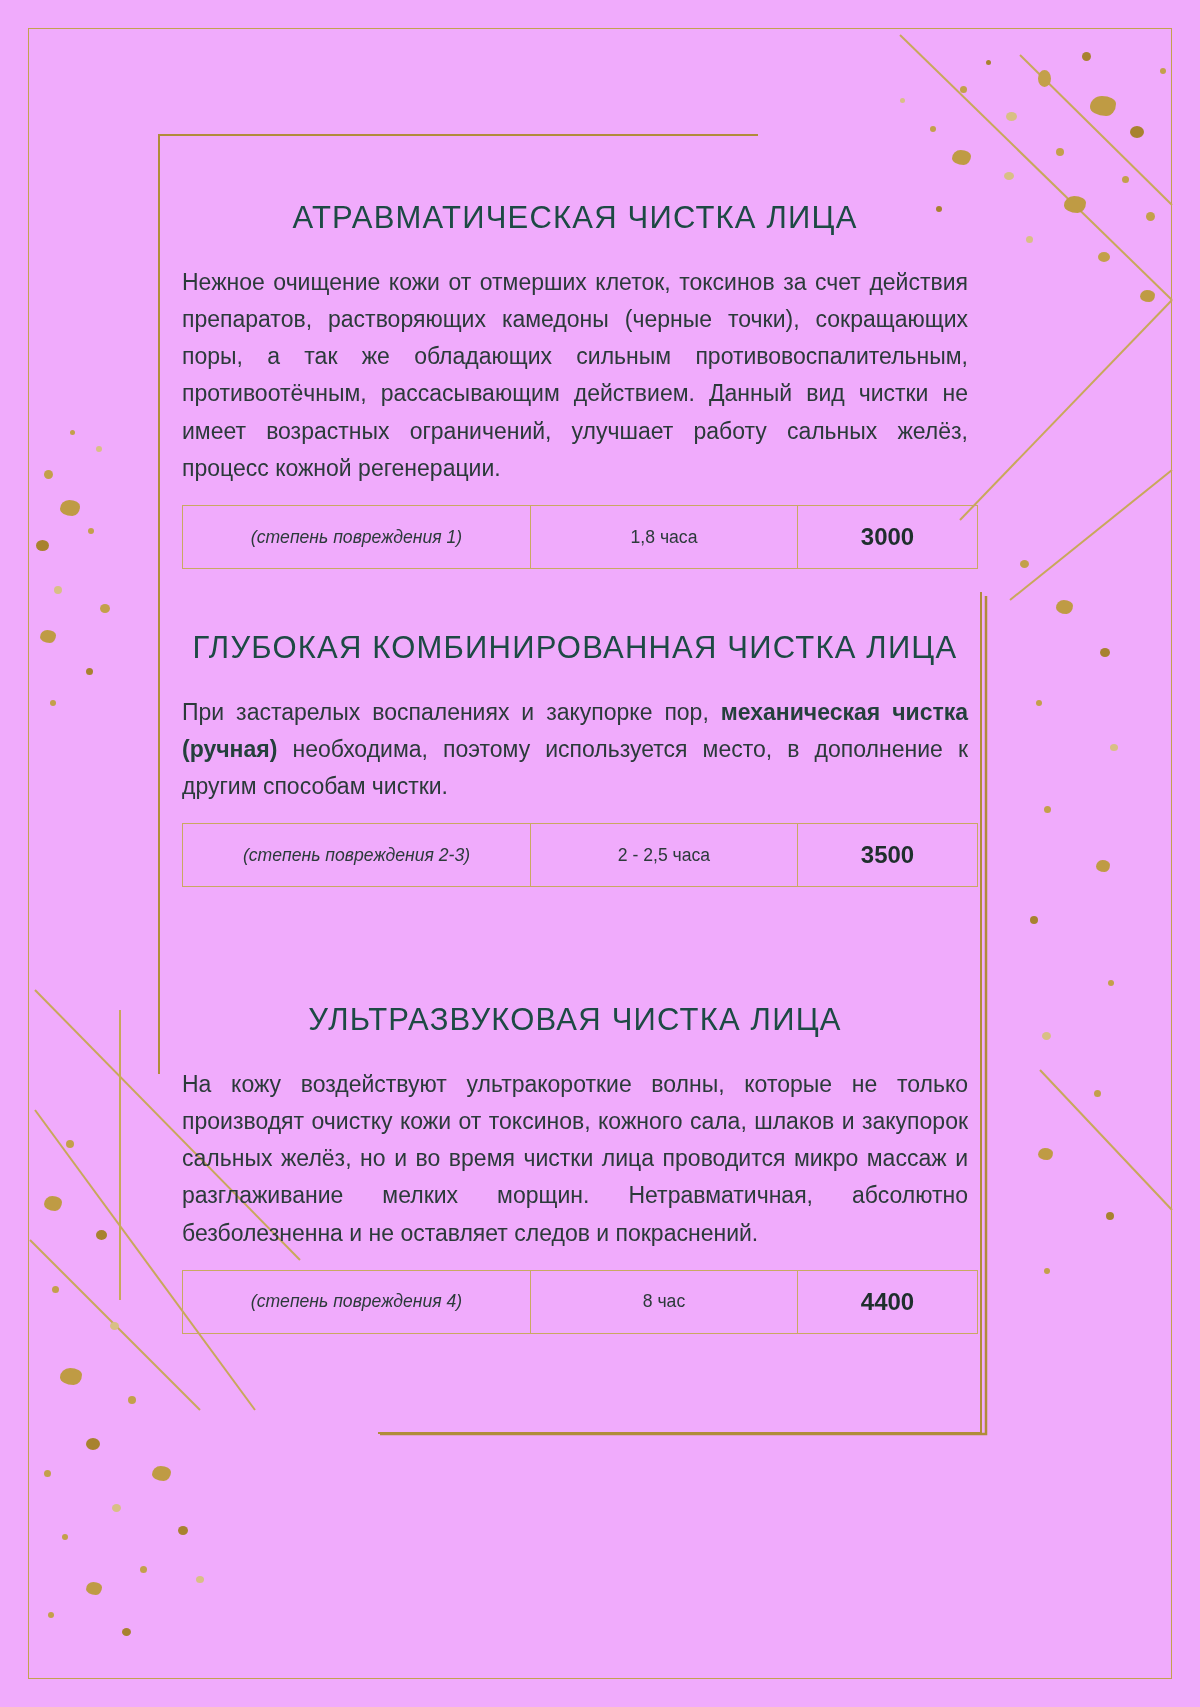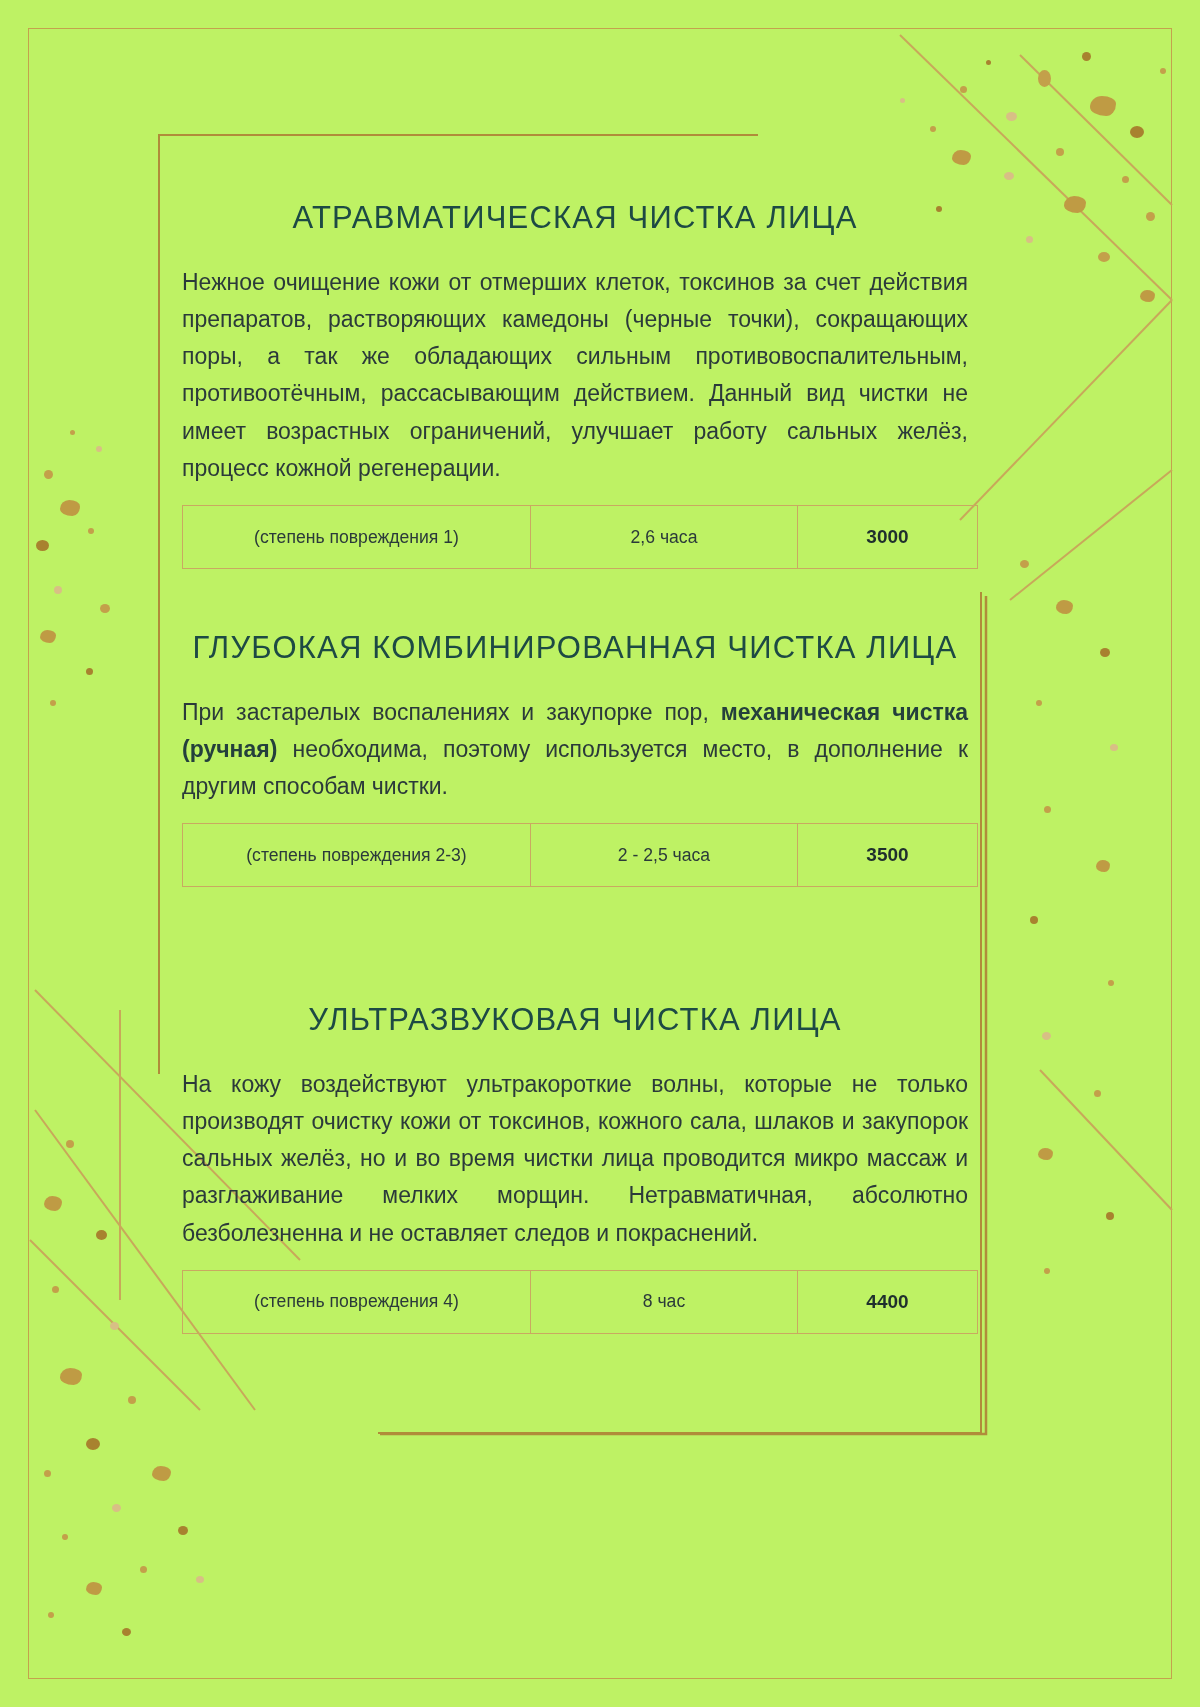--- a/index.html
+++ b/index.html
@@ -5,21 +5,21 @@
   html,body{margin:0;padding:0;}
   body{
     width:1200px;height:1707px;
     background:#ffffff;
     font-family:"Liberation Sans", sans-serif;
     overflow:hidden;
   }
   .page{
     position:relative;
     width:1200px;height:1707px;
-    background:#bef264;
+    background:#f0abfc;
     overflow:hidden;
   }
   
   .outer-frame{
     position:absolute;
     left:28px;top:28px;
     width:1144px;height:1651px;
     border:1.5px solid #c3a24d;
     box-sizing:border-box;
     pointer-events:none;
@@ -76,23 +76,23 @@
     table-layout:fixed;
   }
   .price-table td{
     border:1.5px solid #c9a961;
     height:60px;
     text-align:center;
     vertical-align:middle;
     color:#2b3a3a;
     font-size:17.6px;
   }
-  .price-table td.c-grade{width:345px;}
+  .price-table td.c-grade{width:345px;font-style:italic;}
   .price-table td.c-time{width:264px;}
-  .price-table td.c-price{width:177px;font-weight:700;font-size:19px;color:#1f2f2d;}
+  .price-table td.c-price{width:177px;font-weight:700;font-size:24px;color:#1f2f2d;}
 
   
   .splat{
     position:absolute;
     background:#c3a04a;
     border-radius:50%;
     pointer-events:none;
   }
   .splat.dark{background:#a8822f;}
   .splat.light{background:#d8bf85;}
@@ -207,21 +207,21 @@
 
   <div class="content">
 
     <div class="section" style="top:198px;">
       <h2 class="sec-title">АТРАВМАТИЧЕСКАЯ ЧИСТКА ЛИЦА</h2>
       <p class="sec-body">Нежное очищение кожи от отмерших клеток, токсинов за счет действия препаратов, растворяющих камедоны (черные точки), сокращающих поры, а так же обладающих сильным противовоспалительным, противоотёчным, рассасывающим действием. Данный вид чистки не имеет возрастных ограничений, улучшает работу сальных желёз, процесс кожной регенерации.</p>
       <table class="price-table">
         <tbody>
             <tr>
           <td class="c-grade">(степень повреждения 1)</td>
-          <td class="c-time">2,6 часа</td>
+          <td class="c-time">1,8 часа</td>
           <td class="c-price">3000</td>
         </tr>
       </tbody>
         </table>
     </div>
 
     <div class="section" style="top:628px;">
       <h2 class="sec-title">ГЛУБОКАЯ КОМБИНИРОВАННАЯ ЧИСТКА ЛИЦА</h2>
       <p class="sec-body">При застарелых воспалениях и закупорке пор, <b>механическая чистка (ручная)</b> необходима, поэтому используется место, в дополнение к другим способам чистки.</p>
       <table class="price-table">

